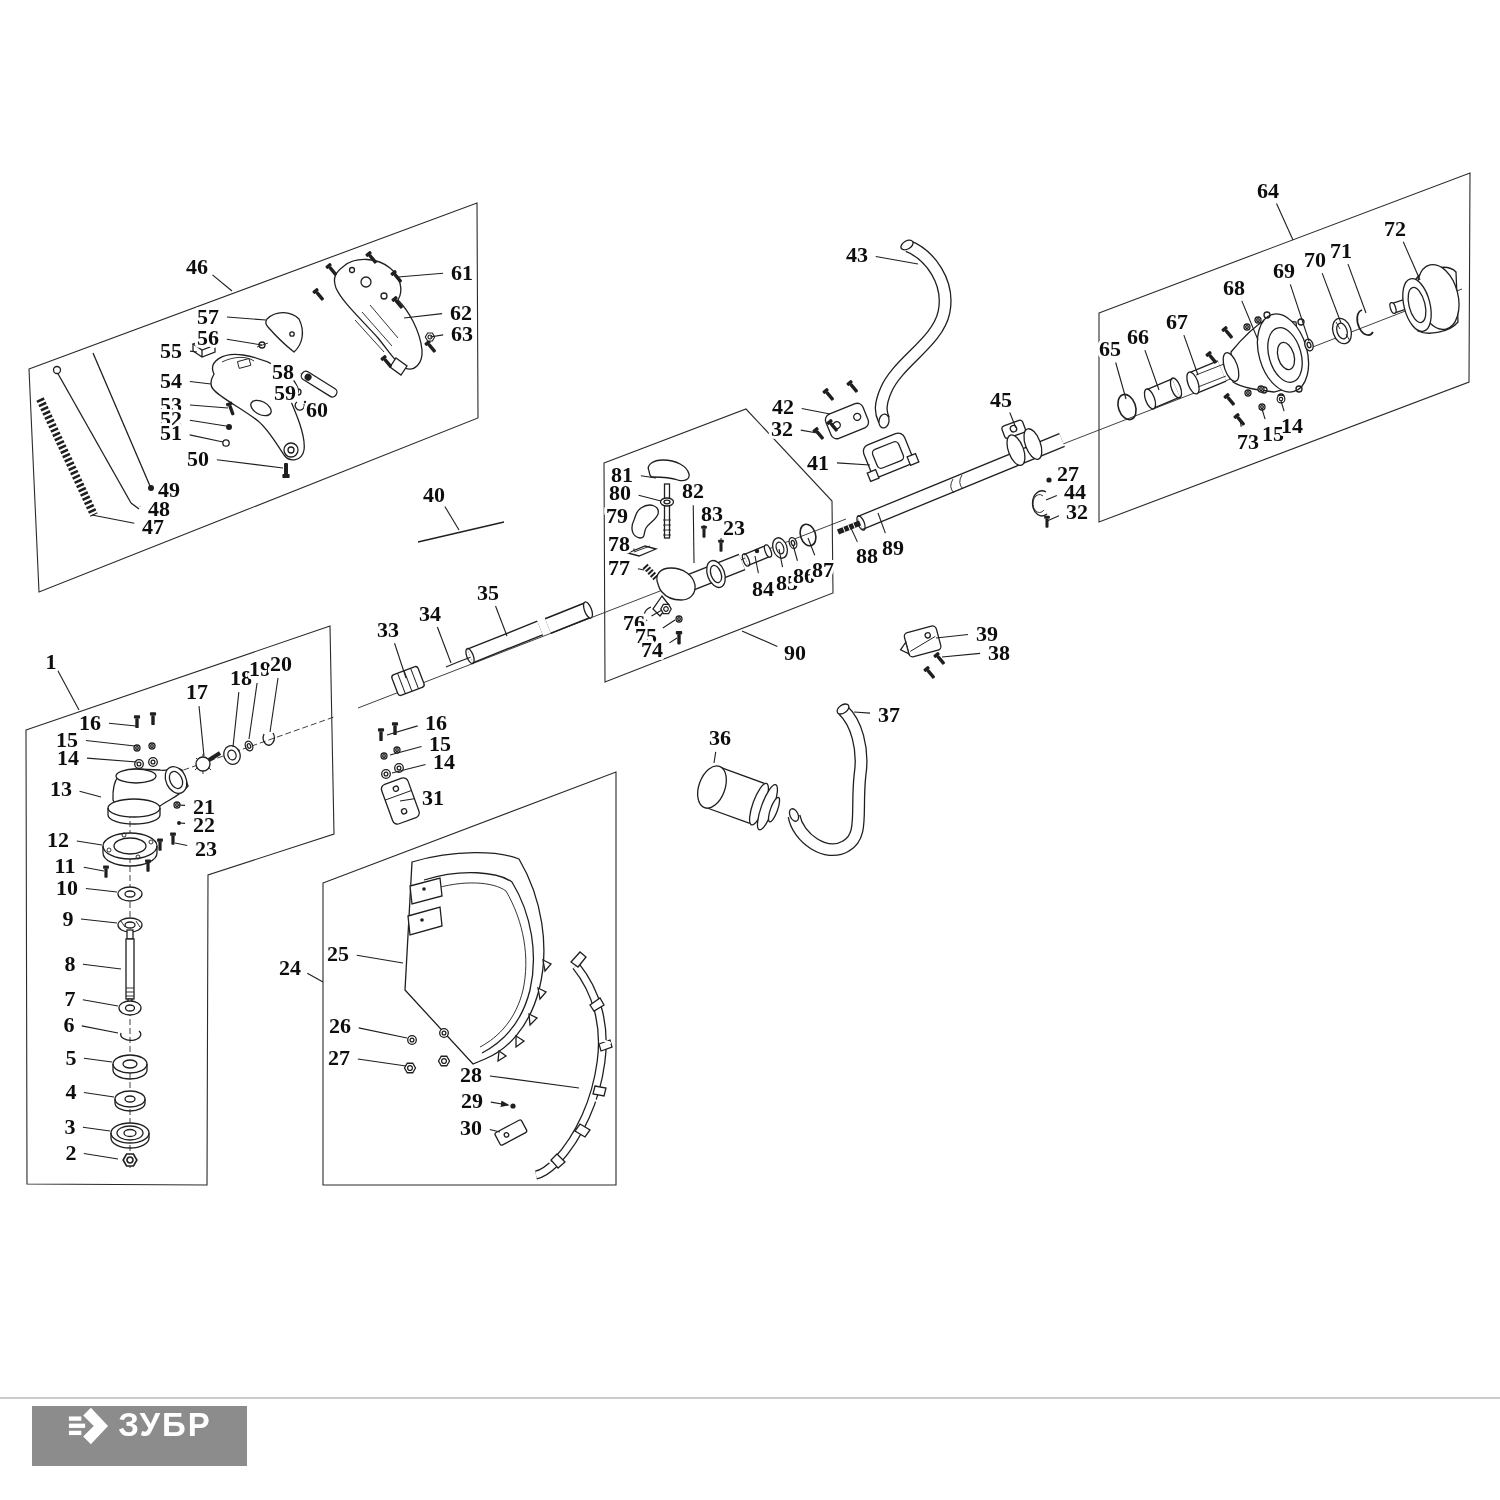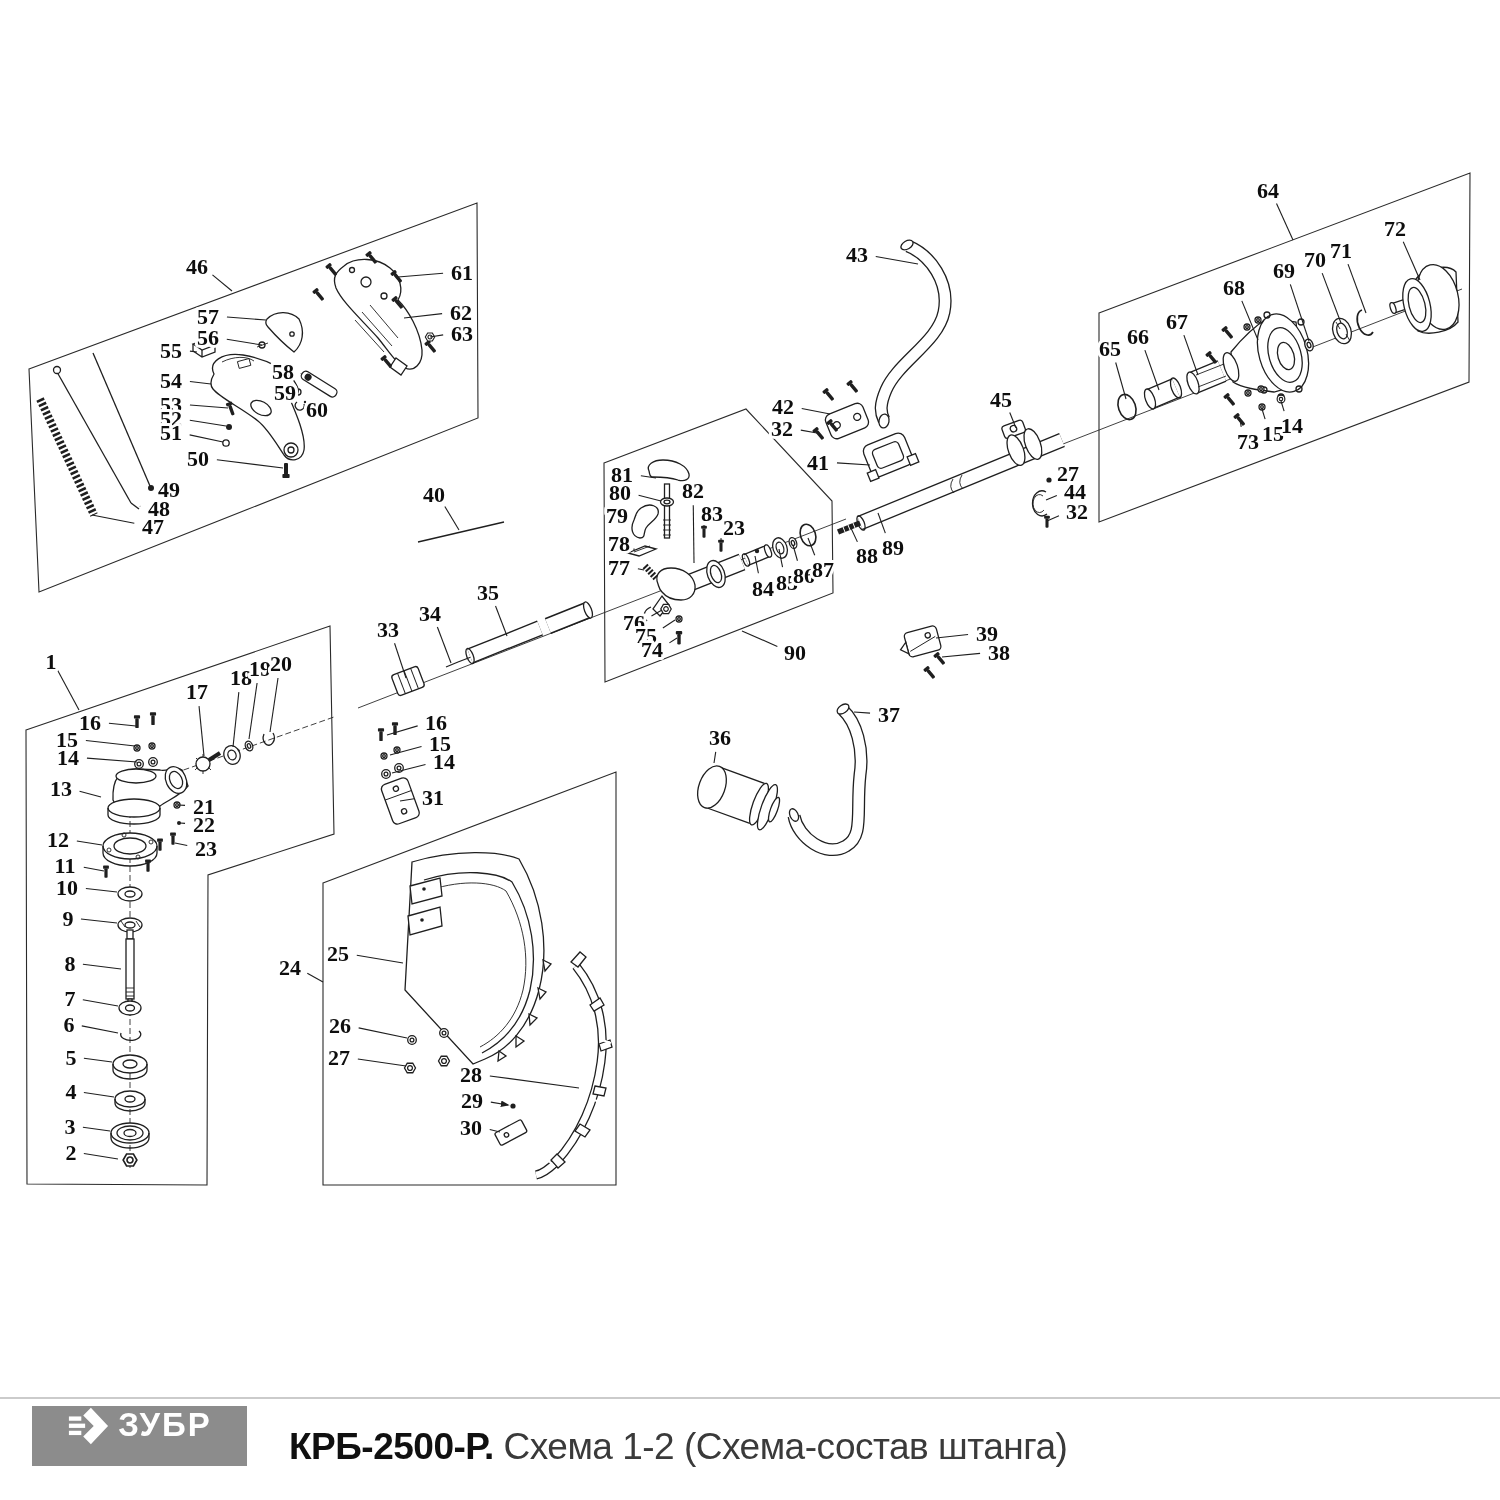--- a/index.html
+++ b/index.html
@@ -864,15 +864,14 @@
 <div class="divider"></div>
 <div class="logo-box">
   <svg width="42" height="40" viewBox="0 0 44 40">
     <rect x="2" y="10" width="13" height="4.5" fill="#fff"></rect>
     <rect x="2" y="17.5" width="17" height="4.5" fill="#fff"></rect>
     <rect x="2" y="25" width="13" height="4.5" fill="#fff"></rect>
     <polygon points="25,1 43,20 25,39 17,31 28,20 17,9" fill="#fff"></polygon>
   </svg>
   <span class="brand">ЗУБР</span>
 </div>
-<div class="title"><span class="model">КРБ-2500-Р.</span><span class="subtitle"> Схема 1-2 (Схема-состав штанга)</span></div>
 
 </div>
 
 </body></html>

